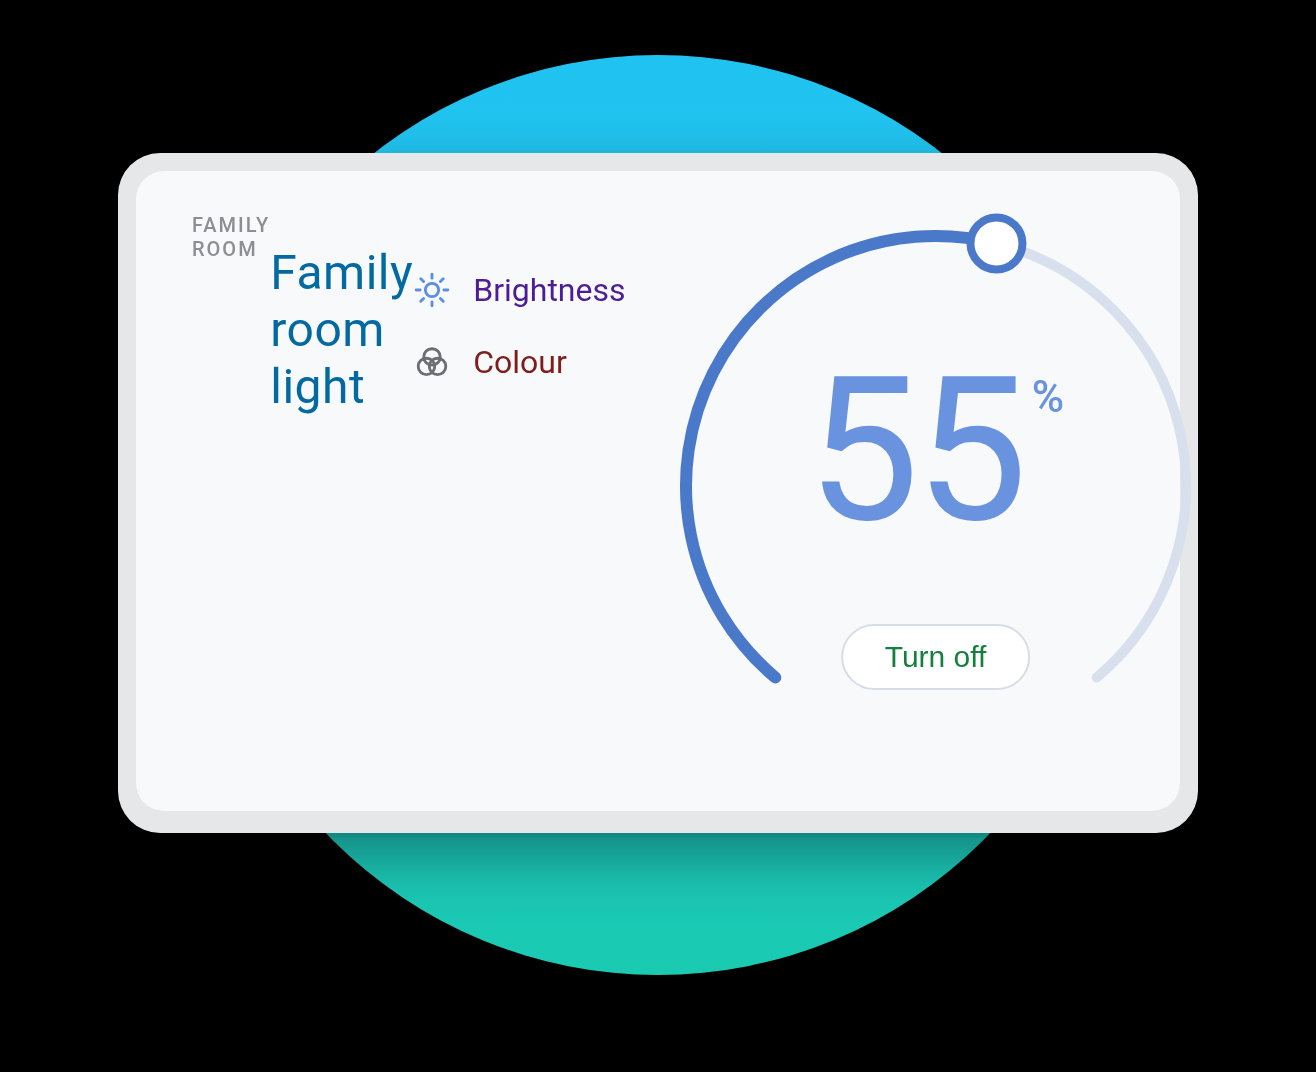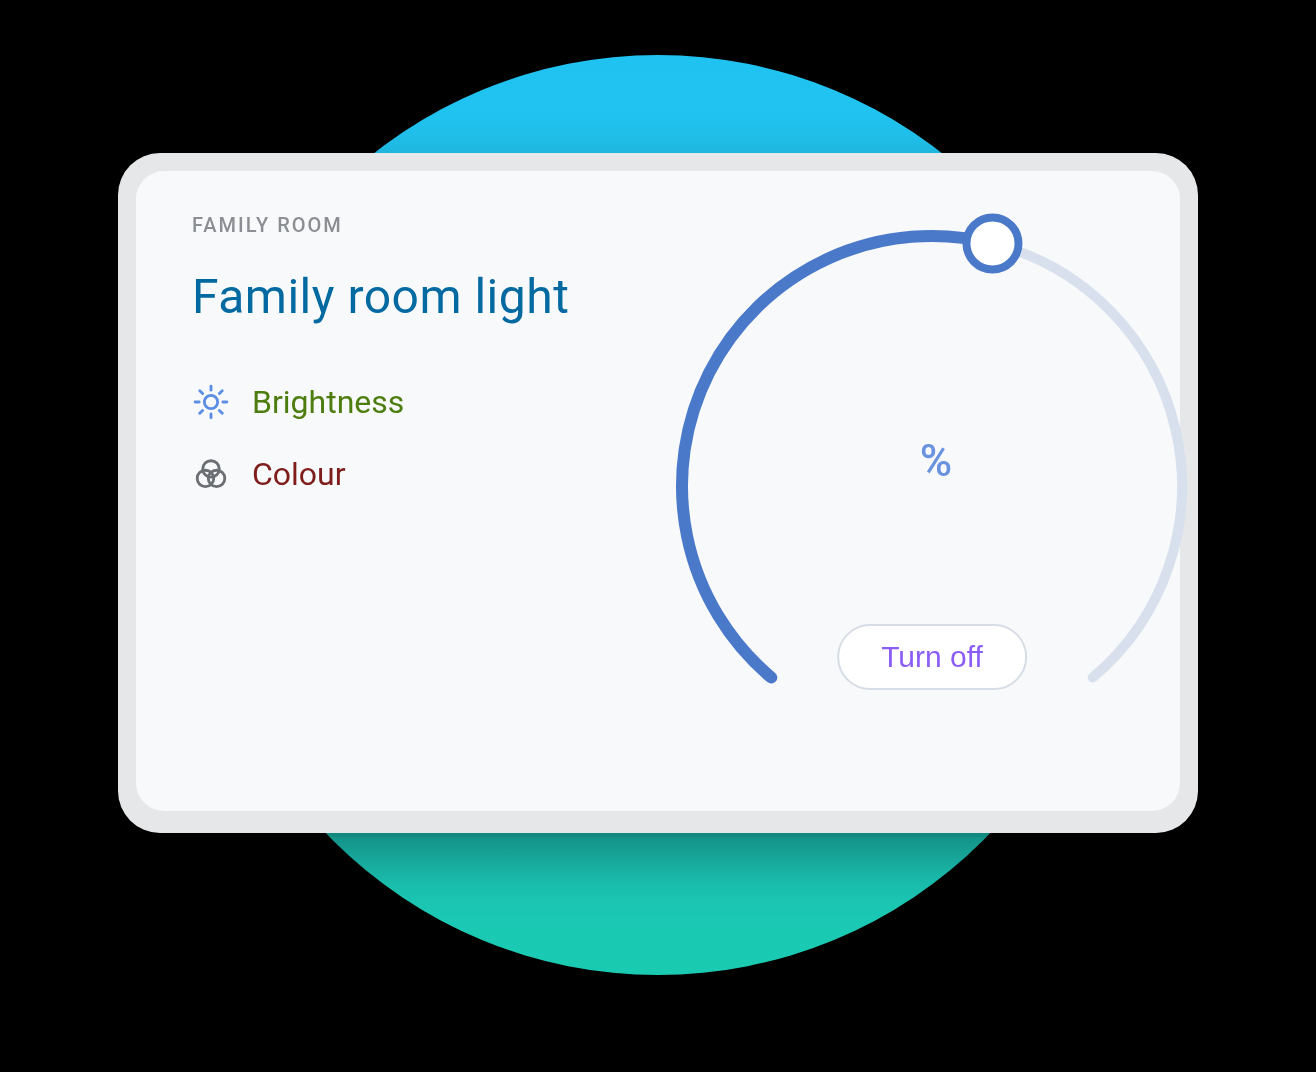--- a/index.html
+++ b/index.html
@@ -43,21 +43,21 @@
     border-radius: 28px;
     background: #f8f9fa;
     padding: 42px 56px 42px 56px;
     box-sizing: border-box;
     display: flex;
     gap: 20px;
   }
   .left-col {
     flex: 0 0 430px;
     display: flex;
-    flex-direction: column;
+    flex-direction: row;
   }
   .room-label {
     letter-spacing: 2px;
     font-size: 20px;
     color: #8b8f93;
     font-weight: 500;
     text-transform: uppercase;
   }
   .device-title {
     margin-top: 31px;
@@ -74,21 +74,21 @@
   }
   .option-row {
     display: flex;
     align-items: center;
     gap: 22px;
     font-size: 32px;
     color: #7f1d1d;
     cursor: pointer;
     user-select: none;
   }
-  .option-row.active { color: #4d7c0f; }
+  .option-row.active { color: #4c1d95; }
   .option-row .icon {
     width: 38px;
     height: 38px;
     display: flex;
     align-items: center;
     justify-content: center;
   }
   .option-row .icon svg { display:block; }
   .option-row.active .icon svg * { stroke: #5c8ee6; }
   .option-row .icon svg * { stroke: #6b6f73; }
@@ -130,21 +130,21 @@
   }
   .toggle-btn {
     position: absolute;
     left: 50%;
     bottom: 86px;
     transform: translateX(-50%);
     padding: 14px 42px;
     border: 2px solid #d7dde6;
     border-radius: 999px;
     background: #fff;
-    color: #8b5cf6;
+    color: #15803d;
     font-size: 30px;
     font-weight: 400;
     cursor: pointer;
   }
 </style>
 </head>
 <body>
 
 <div class="stage">
   <div class="bg-circle"></div>
@@ -194,20 +194,21 @@
         <div class="dial">
           <svg class="arc" viewBox="0 0 580 580">
             <g id="dial-group">
                 <path d="M 350.4804738999169 47.42606843100086 A 250 250 0 0 1 450.6969024216349 481.51111077974446" stroke="#d7e0ec" stroke-width="10" fill="none" stroke-linecap="round"></path>
                 <path d="M 129.30309757836517 481.5111107797445 A 250 250 0 0 1 350.4804738999169 47.42606843100086" stroke="#4a79c9" stroke-width="12" fill="none" stroke-linecap="round"></path>
                 <circle cx="350.4804738999169" cy="47.42606843100086" r="26" fill="#ffffff" stroke="#4a79c9" stroke-width="8"></circle>
               </g>
           </svg>
 
           <div class="center-value">
+            <span class="num">55</span>
             <span class="unit">%</span>
           </div>
 
           <button class="toggle-btn">Turn off</button>
         </div>
       </div>
 
     </div>
   </div>
 </div>

